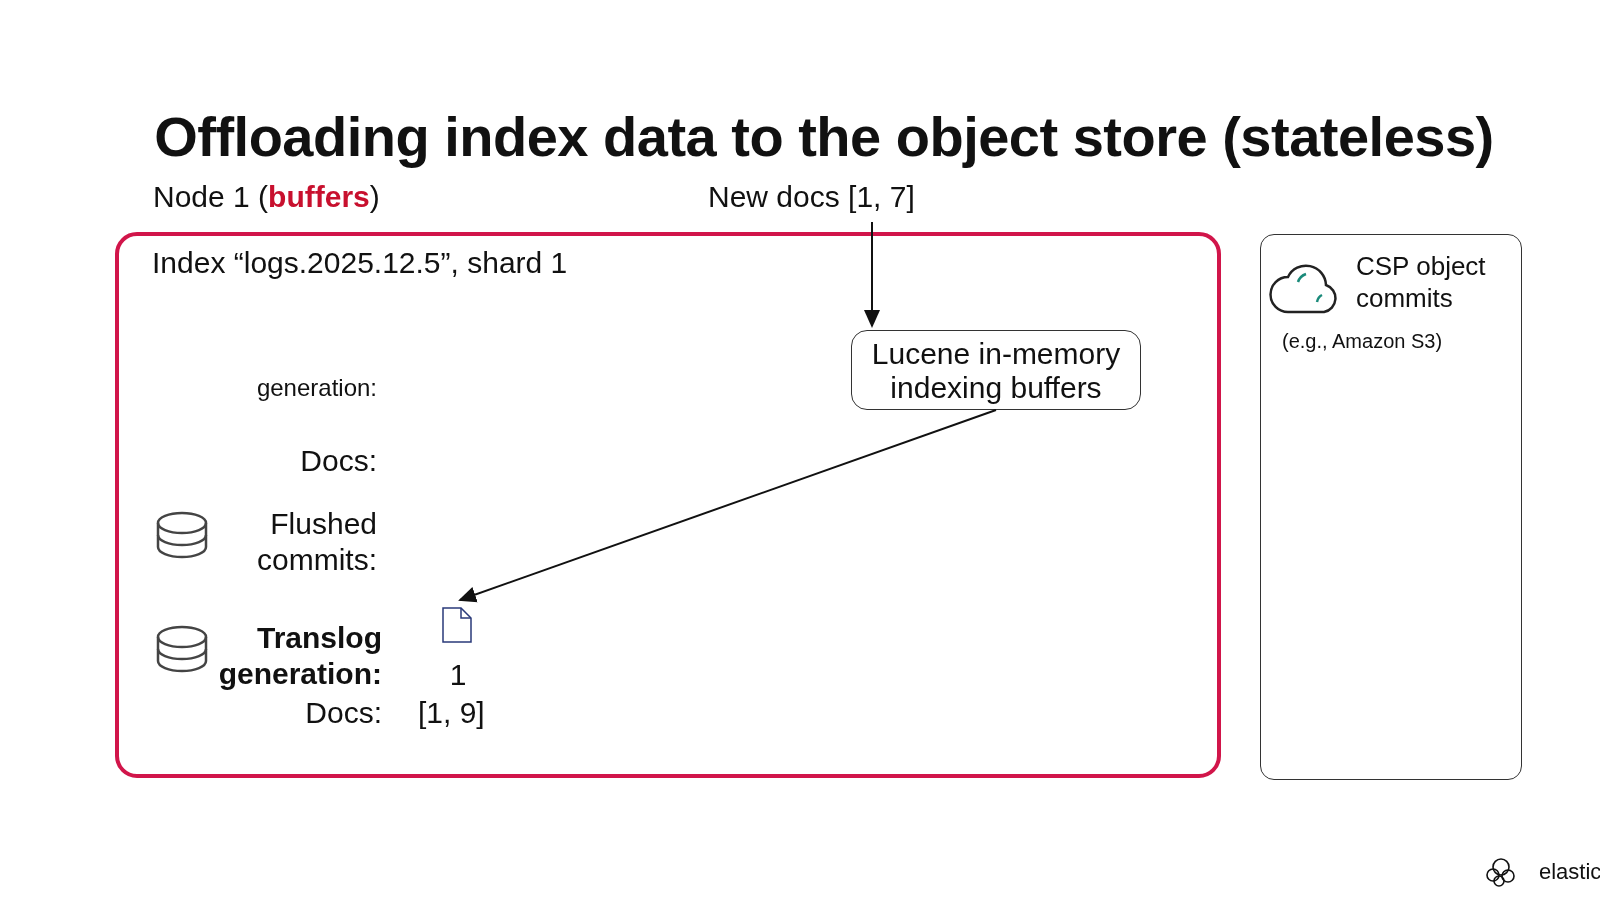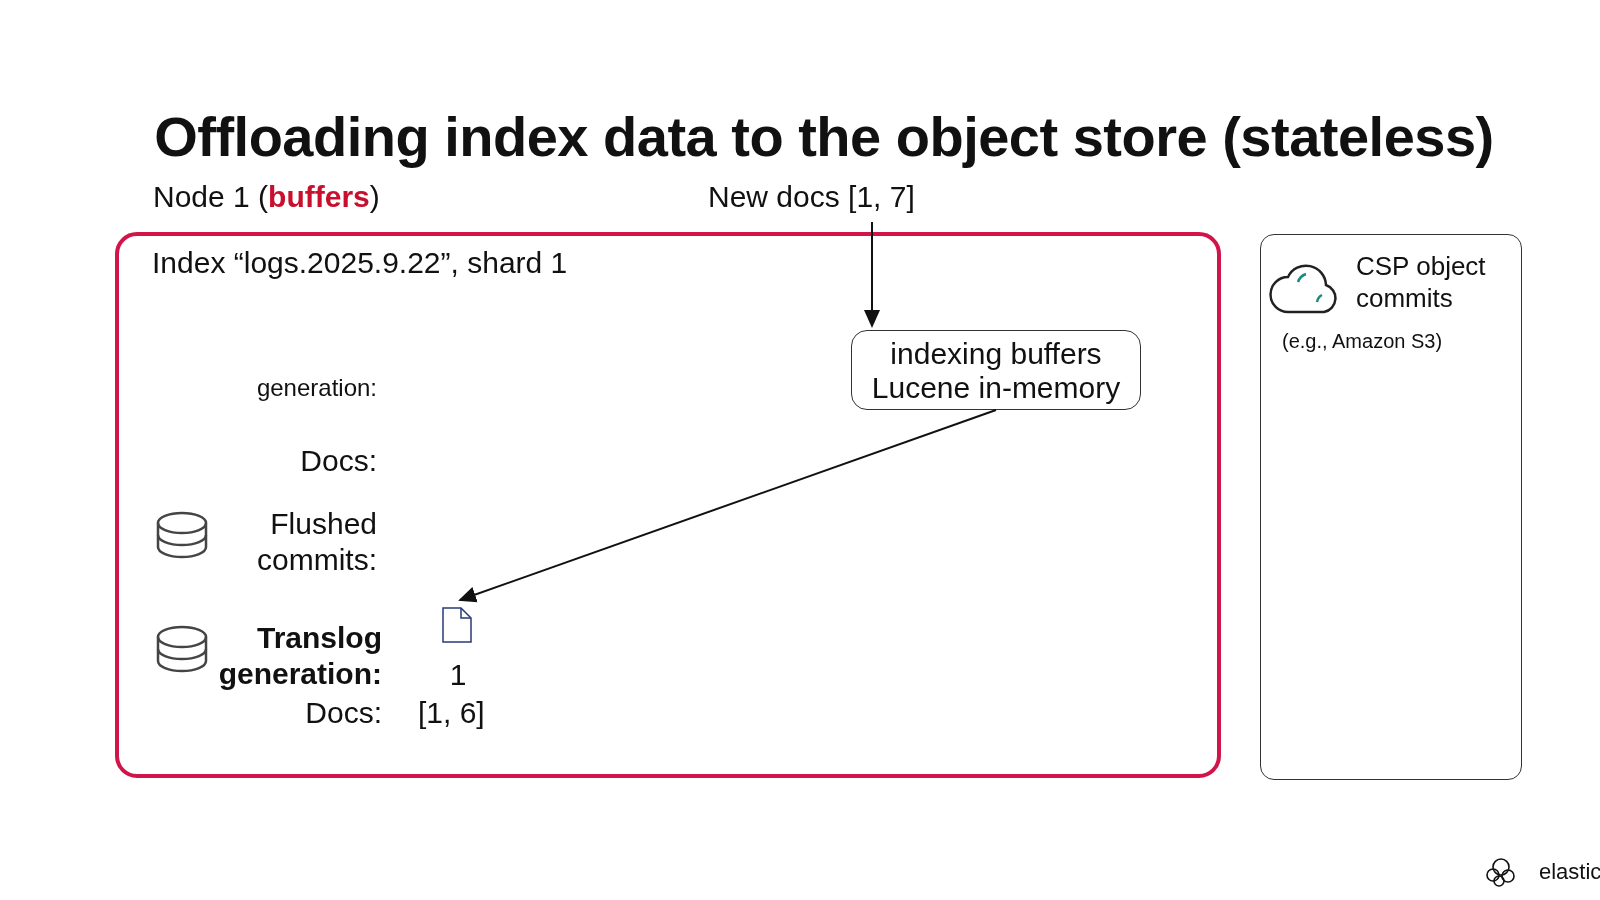--- a/index.html
+++ b/index.html
@@ -30,44 +30,44 @@
 </head>
 <body>
 
 <div class="abs title">Offloading index data to the object store (stateless)</div>
 
 <div class="abs node-label"><span>Node 1 (</span><span class="hl">buffers</span><span>)</span></div>
 
 <div class="abs newdocs">New docs [1, 7]</div>
 
 <div class="abs node-box"></div>
-<div class="abs index-label">Index “logs.2025.9.22”, shard 1</div>
+<div class="abs index-label">Index “logs.2025.12.5”, shard 1</div>
 
 <div class="abs buffer">
+  <div>Lucene in-memory</div>
   <div>indexing buffers</div>
-  <div>Lucene in-memory</div>
 </div>
 
 <div class="abs r-label seg-label">
   <div>generation:</div>
 </div>
 <div class="abs r-label docs1">Docs:</div>
 
 <div class="abs r-label flushed">
   <div>Flushed</div>
   <div>commits:</div>
 </div>
 
 <div class="abs r-label translog">
   <div>Translog</div>
   <div>generation:</div>
 </div>
 <div class="abs r-label docs2">Docs:</div>
 <div class="abs tgen">1</div>
-<div class="abs tdocs">[1, 6]</div>
+<div class="abs tdocs">[1, 9]</div>
 
 <div class="abs csp-box"></div>
 <div class="abs csp-title">
   <div>CSP object</div>
   <div>commits</div>
 </div>
 <div class="abs csp-sub">(e.g., Amazon S3)</div>
 
 <svg class="overlay" width="1600" height="900">
   <defs>

